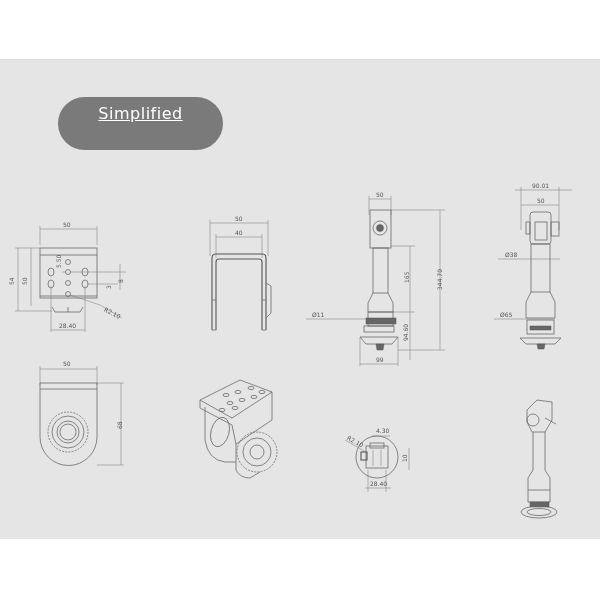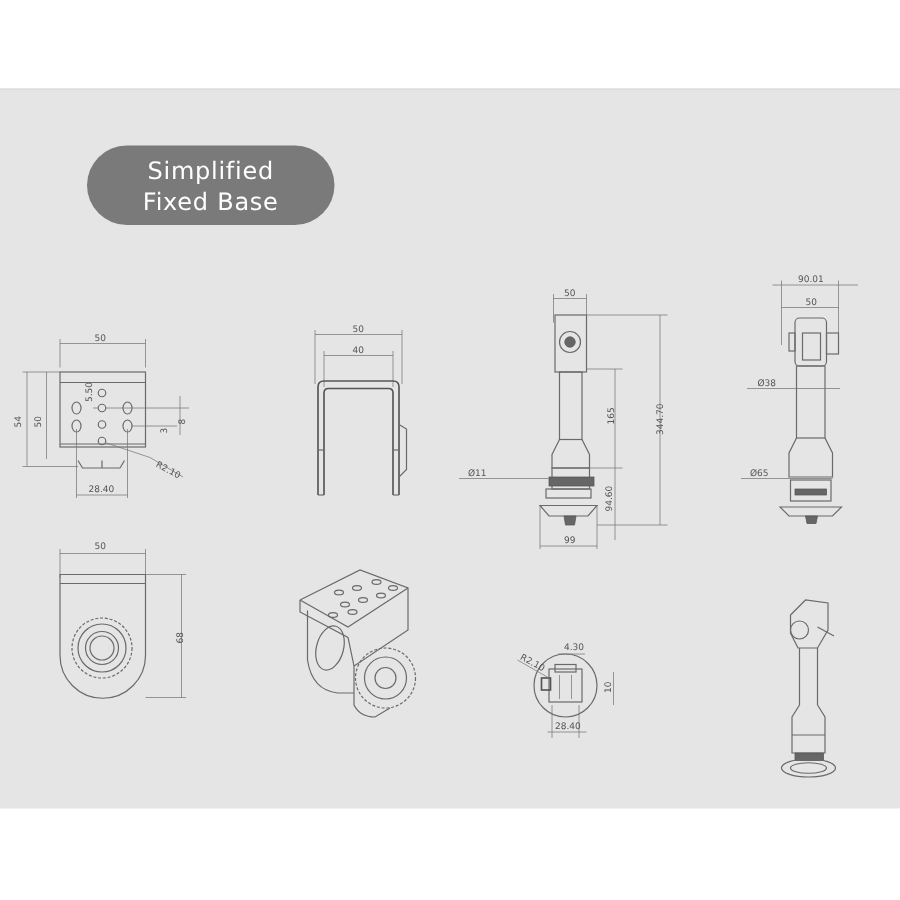--- a/index.html
+++ b/index.html
@@ -1,34 +1,33 @@
 <!DOCTYPE html>
 <html><head>
 <meta charset="utf-8">
 <style>
   html, body { margin: 0; padding: 0; background: #ffffff; }
   body { width: 600px; height: 600px; position: relative; overflow: hidden; font-family: "DejaVu Sans", sans-serif; }
   .panel { position: absolute; left: 0; top: 59px; width: 600px; height: 479px; background: #e5e5e5; border-top: 1px solid #dcdcdc; }
-  .badge { position: absolute; left: 58px; top: 97px; width: 165px; height: 53px; border-radius: 27px; background: #7a7a7a; color: #ffffff; text-align: center; font-size: 16px; line-height: 21px; letter-spacing: 0.5px; padding-top: 6px; box-sizing: border-box; }
+  .badge { position: absolute; left: 58px; top: 97px; width: 165px; height: 53px; border-radius: 27px; background: #7a7a7a; color: #ffffff; text-align: center; font-size: 16px; line-height: 21px; letter-spacing: 0.5px; padding-top: 6px; box-sizing: border-box; text-decoration: underline; }
   .badge span { display: block; }
   svg.drawing { position: absolute; left: 0; top: 0; width: 600px; height: 600px; }
   svg text { font-family: "DejaVu Sans", sans-serif; font-size: 6px; fill: #555; }
   .ln { stroke: #6a6a6a; stroke-width: 0.8; fill: none; }
   .dim { stroke: #777; stroke-width: 0.5; fill: none; }
   .thick { stroke: #555; stroke-width: 1.1; fill: none; }
   .dark { fill: #666; stroke: #555; stroke-width: 0.5; }
 </style>
 </head>
 <body>
 
 <div class="panel"></div>
 
 <div class="badge">
   <span>Simplified</span>
-  <span>Fixed Base</span>
 </div>
 
 <svg class="drawing" viewBox="0 0 600 600">
 
   <g>
 
     <line class="dim" x1="40" y1="229" x2="97" y2="229"></line>
     <line class="dim" x1="40" y1="226" x2="40" y2="245"></line>
     <line class="dim" x1="97" y1="226" x2="97" y2="245"></line>
     <text x="63" y="227">50</text>

